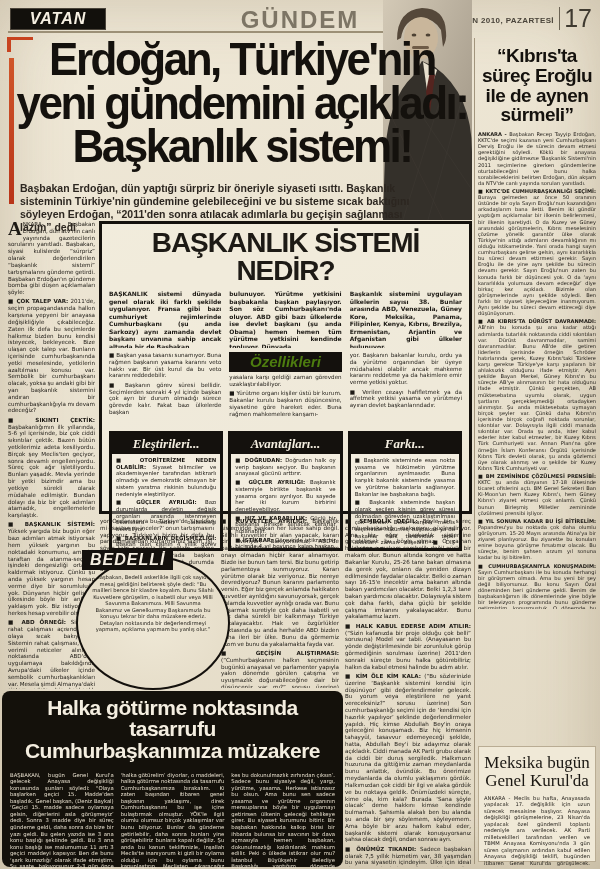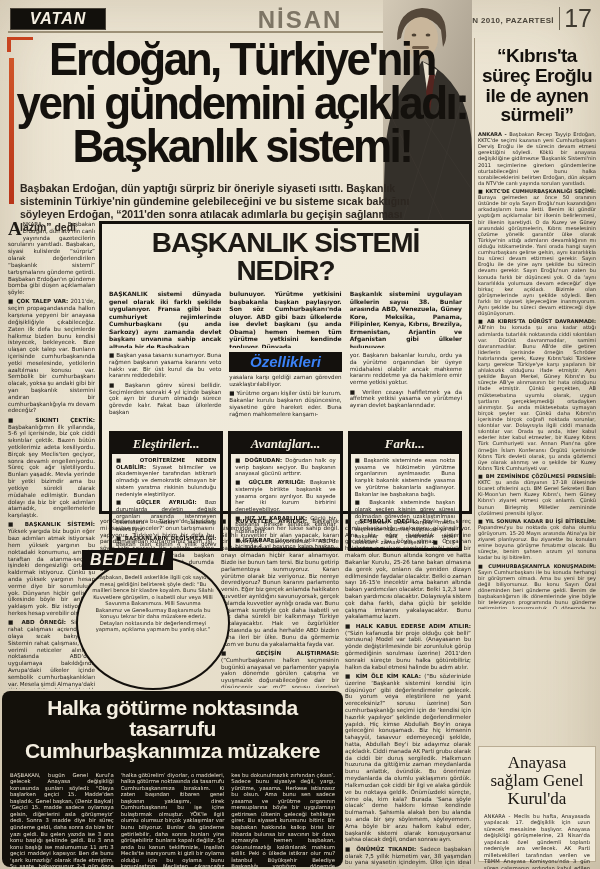--- a/index.html
+++ b/index.html
@@ -39,21 +39,21 @@
   .dropcap{float:left;font-size:19px;font-weight:bold;line-height:.85;padding-right:1px;font-family:"Liberation Serif",serif;}
   
   .nedir{position:absolute;left:99px;top:221px;width:373px;height:293px;border:3px solid #14110d;
         background:rgba(252,248,238,.35);box-sizing:border-box;padding:4px 7px;}
   .nedir-title{text-align:center;font-family:"Liberation Sans",sans-serif;font-weight:900;font-size:28px;
         letter-spacing:-1px;line-height:1;margin:1px 0 5px;}
   .nedir-cols{display:flex;gap:8px;height:58px;overflow:hidden;font-weight:600;font-size:6px;line-height:1.26;text-align:justify;}
   .nedir-cols>div{flex:1;}
   .oz-row{display:flex;gap:8px;height:74px;overflow:hidden;margin-top:4px;font-size:5.6px;line-height:1.22;text-align:justify;}
   .oz-row>div{flex:1;}
-  .oz-title{background:#14110d;color:#3b82f6;font-family:"Liberation Sans",sans-serif;font-weight:bold;
+  .oz-title{background:#14110d;color:#4d7c0f;font-family:"Liberation Sans",sans-serif;font-weight:bold;
         font-style:italic;font-size:15px;text-align:center;padding:1px 0;margin-bottom:2px;}
   .crit-row{display:flex;gap:5px;margin-top:5px;}
   .crit-box{flex:1;border:3px solid #14110d;background:rgba(252,248,238,.3);}
   .crit-head{background:#14110d;color:#f4eee0;font-family:Liberation Serif, serif;font-weight:bold;
         font-style:italic;font-size:13px;text-align:center;padding:2px 0;}
   .crit-body{padding:3px 4px;height:88px;overflow:hidden;font-size:5.4px;line-height:1.24;text-align:justify;}
   .crit-body p{margin:0 0 2px;}
   
   .mid-col{position:absolute;top:518px;overflow:hidden;}
   .mid-c1{left:100px;width:114px;height:170px;}
@@ -87,21 +87,21 @@
         border:1px solid #b9ac93;box-sizing:border-box;padding:4px 5px;}
   .anayasa-title{font-family:"Liberation Serif",serif;font-size:17px;line-height:1.05;text-align:center;margin:3px 0 5px;color:#1a1712;}
   .anayasa-body{font-size:5.2px;line-height:1.25;text-align:justify;height:72px;overflow:hidden;}
 </style>
 </head>
 <body>
 
 <div class="page">
 
   <div class="masthead">VATAN</div>
-  <div class="section">NİSAN</div>
+  <div class="section">GÜNDEM</div>
   <div class="dateline">NİSAN 2010, PAZARTESİ</div>
   <div class="pnodiv"></div>
   <div class="pageno">17</div>
   <div class="hrule"></div>
 
   <div class="photo">
     <svg width="89" height="220" viewBox="0 0 89 220">
       <defs>
         <linearGradient id="bgph" x1="0" y1="0" x2="1" y2="1">
           <stop offset="0" stop-color="#d3c9b6"></stop>
@@ -239,18 +239,18 @@
     <div class="side-body">
       <p><b class="lb">ANKARA -</b> <span>Başbakan Recep Tayyip Erdoğan, KKTC'de seçimi kazanan yeni Cumhurbaşkanı Derviş Eroğlu ile de sürecin devam etmesi gerektiğini söyledi. Köklü bir anayasa değişikliğine gidilmezse ‘Başkanlık Sistemi'nin 2011 seçimlerine girerken gündemlerine oturtabileceğini ve bunu halka sorabileceklerini belirten Erdoğan, dün akşam da NTV'de canlı yayında soruları yanıtladı.</span></p>
       <p><b class="lb">■ KKTC'DE CUMHURBAŞKANLIĞI SEÇİMİ:</b> <span>Buraya gelmeden az önce 50 oranının üstünde bir oyla Sayın Eroğlu'nun kazandığını arkadaşlarım bana iletti. Benim iki gündür yaptığım açıklamalar bir ilkenin belirlenmesi, bir ilkenin işaretiydi. O da Kuzey ve Güney arasındaki görüşmelerin, Kıbrıs meselesinin çözüme yönelik garantör ülke olarak Türkiye'nin attığı adımların devamlılığının mı olduğu istikametinde. Yani orada hangi sayın cumhurbaşkanı gelirse gelsin, aynı kararlılıkla bu süreci devam ettirmesi gerekir. Sayın Eroğlu ile de yine aynı şekilde bu sürecin devamı gerekir. Sayın Eroğlu'nun zaten bu konuda farklı bir düşüncesi yok. O da ‘aynı kararlılıkla yolumuza devam edeceğiz’ diye birkaç kez açıkladı. Bizimle olan görüşmelerinde aynı şekilde söyledi. Ben farklı bir siyaset işleyeceğine inanmıyorum. Aynı şekilde bu süreci devam ettireceği diye düşünüyorum.</span></p>
       <p><b class="lb">■ AB KIBRIS'TA DÜRÜST DAVRANMADI:</b> <span>AB'nin bu konuda şu ana kadar attığı adımlarda tutarlılık noktasında ciddi sıkıntıları var. Dürüst davranmadılar, samimi davranmadılar. Bunu AB'de dile getiren liderlerin içerisinde örneğin Schröder hatırlarında gerek, Kuzey Kıbrıs'taki Türklere karşı gerekse Türkiye'ye karşı yapılanın bir ahlaksızlık olduğunu ifade etmiştir. Aynı şekilde Bayan Merkel, Güney Kıbrıs'ın bu süreçte AB'ye alınmasının bir hata olduğunu ifade etmiştir. Çünkü gerçekten, AB müktesebatına uyumlu olarak, uygun şartların gerçekleşmediği ortadayken alınmıştır. Şu anda müktesebata uymayan birçok şeyler var. Çünkü daha Kıbrıs'ın içerisinde birçok coğrafi noktada sorunlar, sıkıntılar var. Dolayısıyla ilgili ciddi manada sıkıntılar var. Orada şu anda, ister kabul ederler ister kabul etmezler, bir Kuzey Kıbrıs Türk Cumhuriyeti var. Annan Planı'na göre örneğin İslam Konferansı Örgütü içerisinde Kıbrıs Türk devleti olarak, şu anda gözlemci üye olarak alınmış ve o şekilde bir Kuzey Kıbrıs Türk Cumhuriyeti var.</span></p>
       <p><b class="lb">■ BM ZEMİNİNDE ÇÖZÜLMESİ PRENSİBİ:</b> <span>KKTC şu anda dünyanın 17-18 ülkesinde ticaret ofislerini açtı. BM Genel Sekreteri Ban Ki-Moon'un hem Kuzey Kıbrıs'ı, hem Güney Kıbrıs'ı ziyaret etmesi çok anlamlı. Çünkü bunun Birleşmiş Milletler zemininde çözülmesi prensibi işliyor.</span></p>
       <p><b class="lb">■ YIL SONUNA KADAR BU İŞİ BİTİRELİM:</b> <span>Papandreu'yu bu noktada çok daha olumlu görüyorum. 15-20 Mayıs arasında Atina'ya bir ziyaret planlıyoruz. Bu ziyarette bu konuları enine boyuna görüşme fırsatımız olacak. Bu süreçte, benim şahsen arzum yıl sonuna kadar bu işi bitirelim.</span></p>
       <p><b class="lb">■ CUMHURBAŞKANIYLA KONUŞMADIM:</b> <span>Sayın Cumhurbaşkanı ile bu konuda herhangi bir görüşmem olmadı. Ama bu yeni bir şey değil biliyorsunuz. Bu konu Sayın Özal döneminden beri gündeme geldi. Benim de başbakanlığımın ilk dönemlerinde yine böyle bir televizyon programında bunu gündeme getirmiştim, konuşmuştuk. O dönemde bu konu günlerce tartışıldı. Bu konuda halkın talebi çok önemli. Eğer vatandaşlarımız böyle bir talepte bulunuyorsa ki yapacağımız bazı saptamalardan hareketle bunu söylüyorum, böyle bir adım atılabilir.</span></p>
 
     </div>
     <div class="anayasa">
-      <div class="anayasa-title">Anayasa sağlam Genel Kurul'da</div>
+      <div class="anayasa-title">Meksika bugün Genel Kurul'da</div>
       <div class="anayasa-body">ANKARA - Meclis bu hafta, Anayasada yapılacak 17. değişiklik için uzun sürecek mesaisine başlıyor. Anayasa değişikliği görüşmelerine, 23 Nisan'da yapılacak özel gündemli toplantı nedeniyle ara verilecek. AK Parti milletvekilleri tarafından verilen ve TBMM Anayasa Komisyonu'nda 3 gün süren çalışmanın ardından kabul edilen Anayasa değişikliği teklifi, bugünden itibaren Genel Kurul'da görüşülecek. Teklifin görüşmelerinden önce AK Parti TBMM Grubu toplanacak. Başbakan Erdoğan'ın toplantıda Anayasa değişikliği konusundaki görüşlerini irdelemesi bekleniyor.</div>
     </div>
   </div>
 
 </div>
 
 </body></html>

